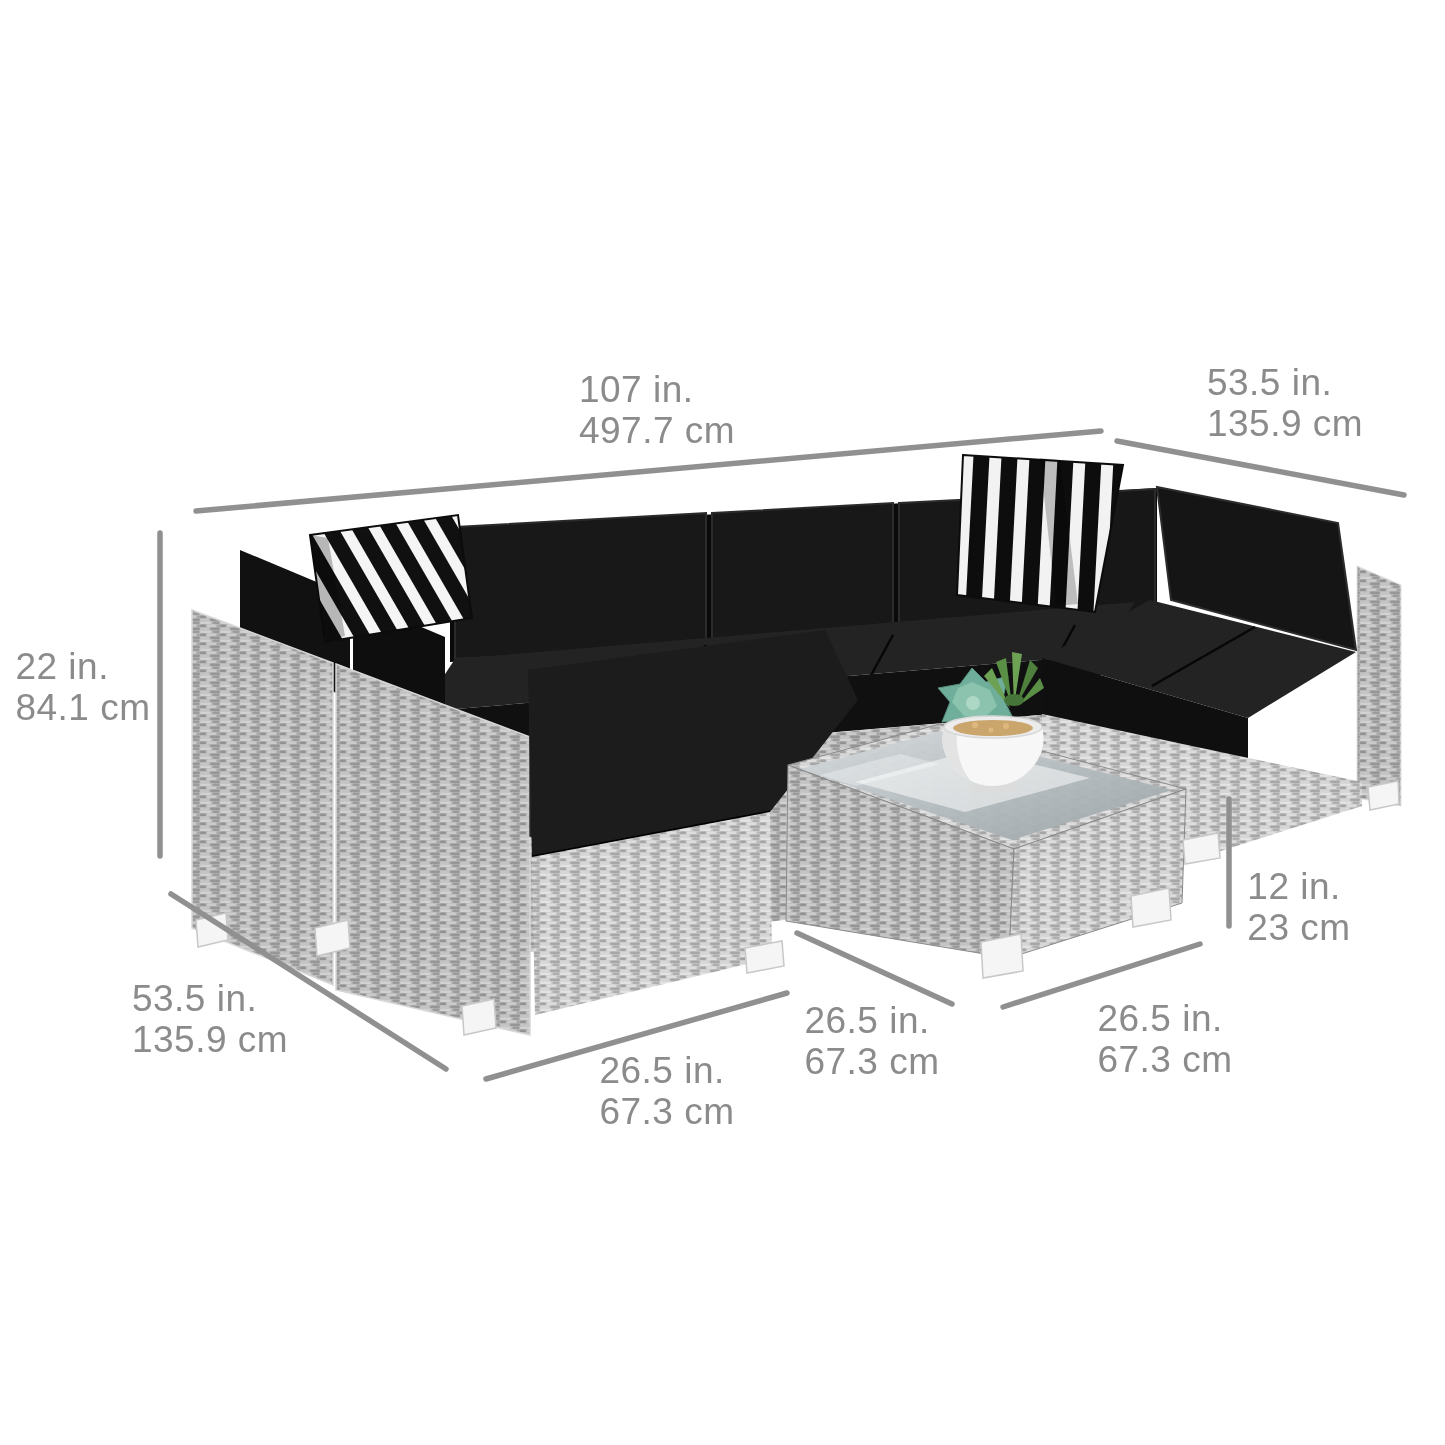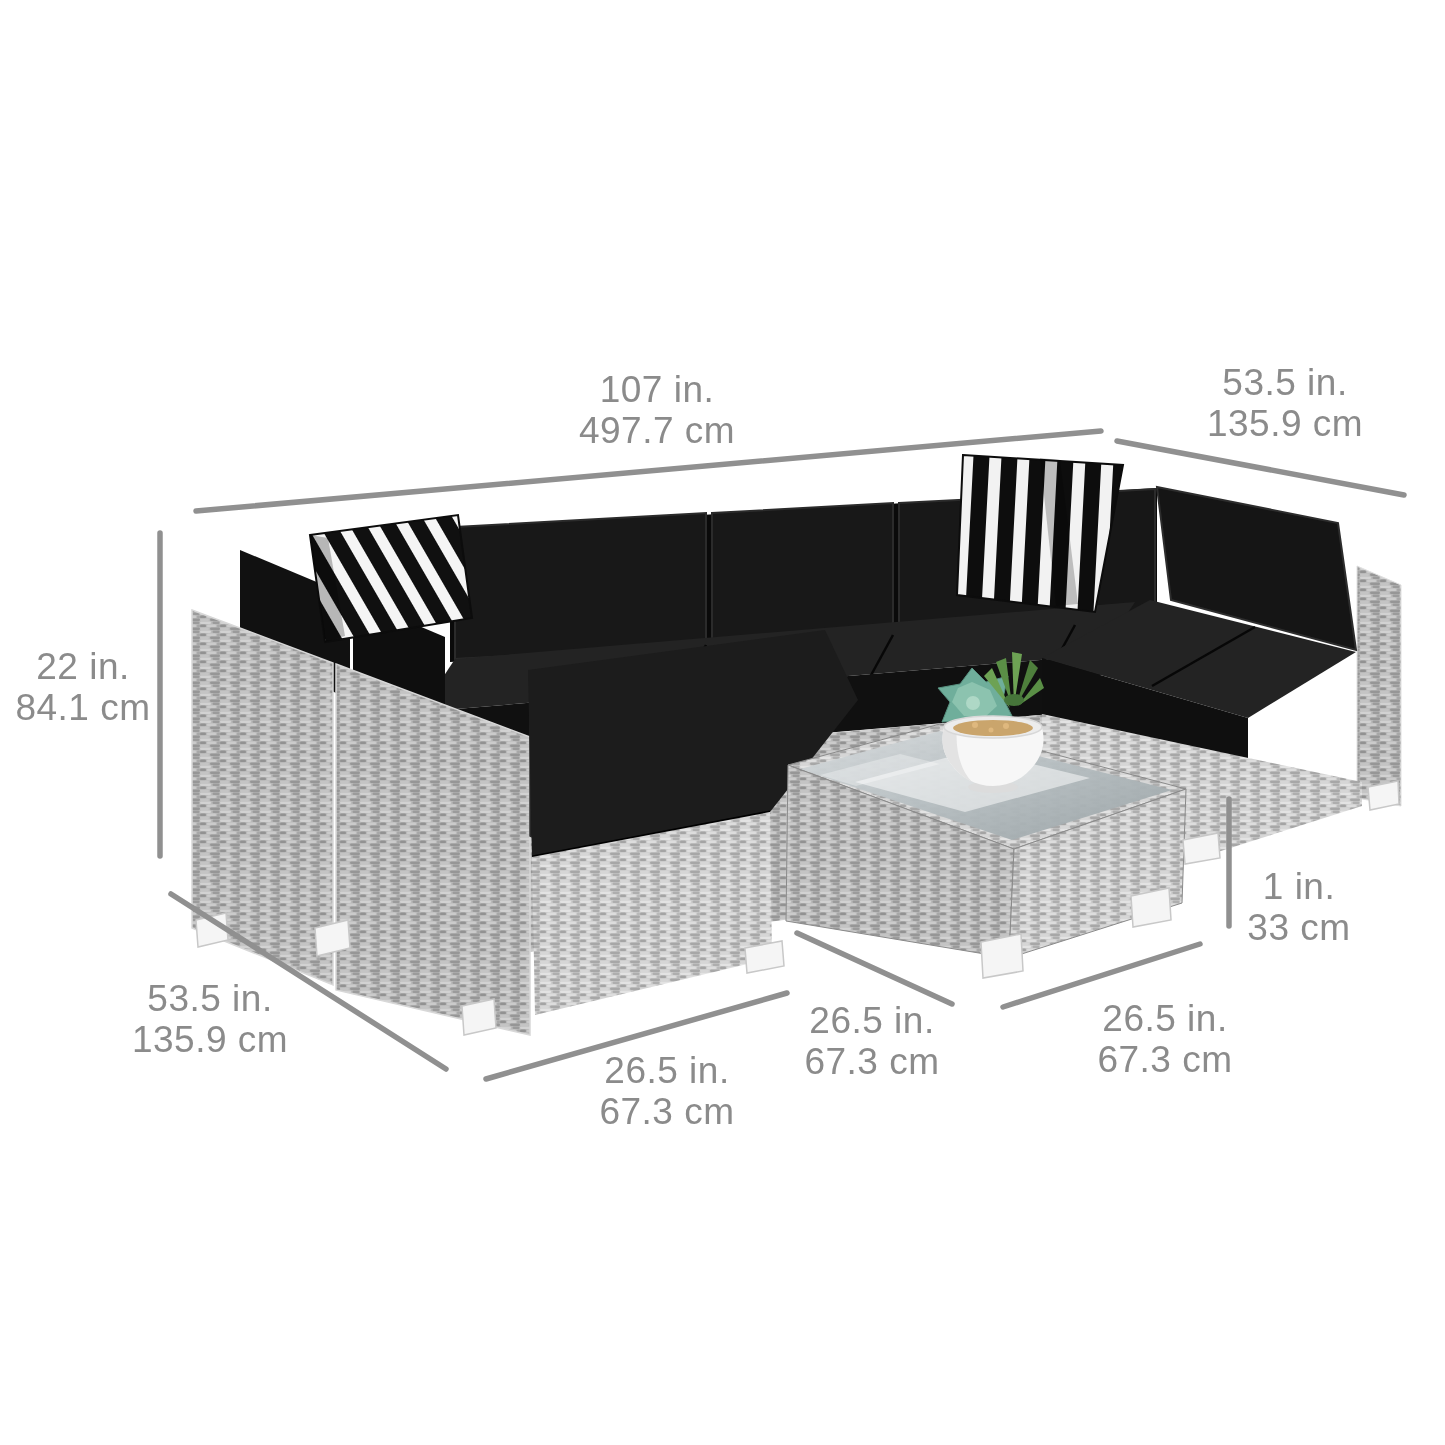--- a/index.html
+++ b/index.html
@@ -1,19 +1,19 @@
 <!DOCTYPE html>
 <html style="--label-color: #8b8b8b; --line-color: #909090; --cushion-black: #1a1a1a; --wicker-gray: #bdbdbd; --pillow-stripe-dark: #101010; --pillow-stripe-light: #f5f5f5; --foot-white: #f5f5f5; --pot-white: #f7f7f7; --succulent-teal: #6fae9b; --succulent-green: #5a8f46; --background: #ffffff;"><head>
 <meta charset="utf-8">
 <style>
   html,body{margin:0;padding:0;background:#fff;}
   .stage{position:relative;width:1445px;height:1445px;background:#fff;overflow:hidden;
          font-family:"Liberation Sans", sans-serif;}
   .stage svg{position:absolute;left:0;top:0;}
-  .dim-label{position:absolute;transform:translateX(-50%);text-align:center;
+  .dim-label{position:absolute;transform:translateX(-50%);text-align:left;
              color:var(--label-color,#8b8b8b);font-size:37px;line-height:41px;
              letter-spacing:.5px;white-space:nowrap;}
 </style>
 </head>
 <body>
 
 <div class="stage">
 
 <svg width="1445" height="1445" viewBox="0 0 1445 1445">
   <defs>
@@ -177,17 +177,17 @@
 </div>
 <div class="dim-label" style="left:872px;top:1000px">
   <div>26.5 in.</div>
   <div>67.3 cm</div>
 </div>
 <div class="dim-label" style="left:1165px;top:998px">
   <div>26.5 in.</div>
   <div>67.3 cm</div>
 </div>
 <div class="dim-label" style="left:1299px;top:866px">
-  <div>1 in.</div>
-  <div>33 cm</div>
+  <div>12 in.</div>
+  <div>23 cm</div>
 </div>
 
 </div>
 
 </body></html>

